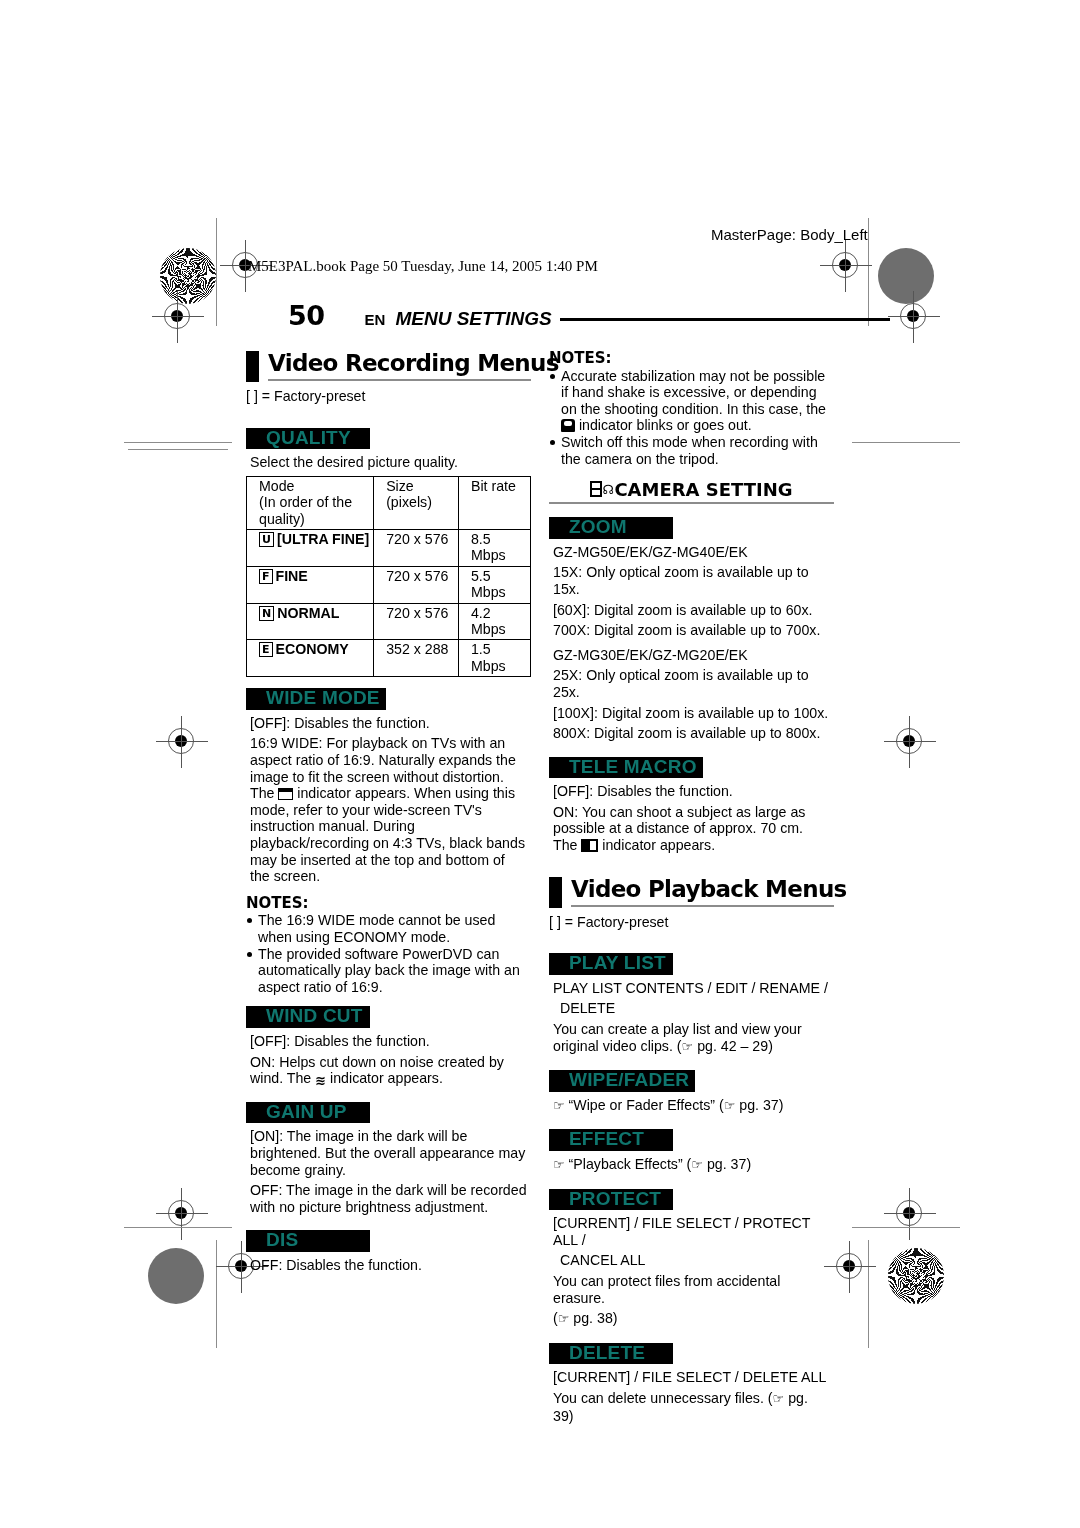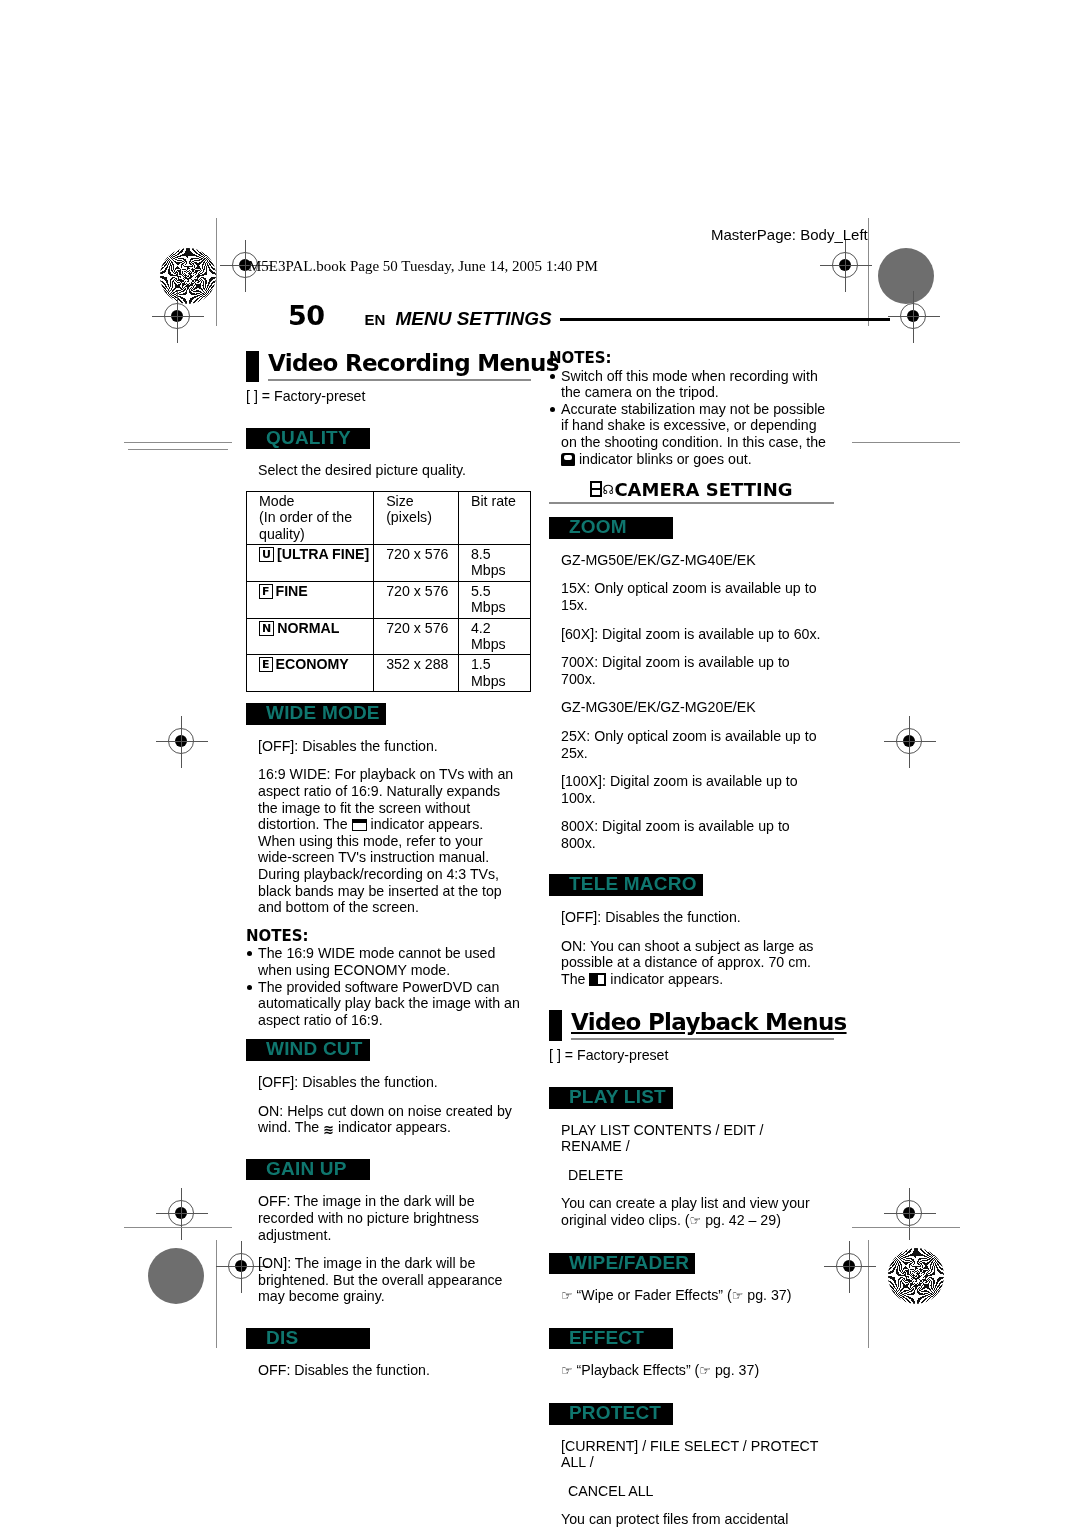--- a/index.html
+++ b/index.html
@@ -151,21 +151,21 @@
     font-weight: bold;
     font-size: 19px;
     letter-spacing: 0.2px;
     padding: 2px 6px 3px 20px;
     min-width: 124px;
     box-sizing: border-box;
     margin-top: 11px;
     margin-bottom: 1px;
   }
 
-  p.body { margin: 12px; }
+  p.body { margin: 4px; }
   p.body + p.body { margin-top: 0; }
   .bold { font-weight: normal; }
 
   .notes-h {
     font-family: "DejaVu Sans", sans-serif;
     font-weight: bold;
     font-size: 15px;
     margin-top: 10px;
     margin-bottom: 1px;
   }
@@ -435,34 +435,34 @@
   <ul class="notes">
     <li>The 16:9 WIDE mode cannot be used when using ECONOMY mode.</li>
     <li>The provided software PowerDVD can automatically play back the image with an aspect ratio of 16:9.</li>
   </ul>
 
   <div class="barlabel">WIND CUT</div>
   <p class="body"><span class="bold">[OFF]</span><span>: Disables the function.</span></p>
   <p class="body"><span class="bold">ON</span><span>: Helps cut down on noise created by wind. The </span><span class="ind ind-wind">≋</span><span> indicator appears.</span></p>
 
   <div class="barlabel">GAIN UP</div>
+  <p class="body"><span class="bold">[ON]</span><span>: The image in the dark will be brightened. But the overall appearance may become grainy.</span></p>
   <p class="body"><span class="bold">OFF</span><span>: The image in the dark will be recorded with no picture brightness adjustment.</span></p>
-  <p class="body"><span class="bold">[ON]</span><span>: The image in the dark will be brightened. But the overall appearance may become grainy.</span></p>
 
   <div class="barlabel">DIS</div>
   <p class="body"><span class="bold">OFF</span><span>: Disables the function.</span></p>
 
 </div>
 
 <div class="col right">
 
   <div class="notes-h" style="margin-top:0;">NOTES:</div>
   <ul class="notes">
+    <li><span>Accurate stabilization may not be possible if hand shake is excessive, or depending on the shooting condition. In this case, the </span><span class="ind-dis"></span><span> indicator blinks or goes out.</span></li>
     <li>Switch off this mode when recording with the camera on the tripod.</li>
-    <li><span>Accurate stabilization may not be possible if hand shake is excessive, or depending on the shooting condition. In this case, the </span><span class="ind-dis"></span><span> indicator blinks or goes out.</span></li>
   </ul>
 
   <div class="settingtitle">
     <span class="camicon">
       <span class="bodyb"></span><span class="mid"></span><span class="person">☊</span>
     </span><span>CAMERA SETTING</span>
   </div>
   <div class="settingrule"></div>
 
   <div class="barlabel">ZOOM</div>
@@ -472,21 +472,21 @@
   <p class="body"><span class="bold">700X</span><span>: Digital zoom is available up to 700x.</span></p>
   <p class="body" style="margin-top:8px;">GZ-MG30E/EK/GZ-MG20E/EK</p>
   <p class="body"><span class="bold">25X</span><span>: Only optical zoom is available up to 25x.</span></p>
   <p class="body"><span class="bold">[100X]</span><span>: Digital zoom is available up to 100x.</span></p>
   <p class="body"><span class="bold">800X</span><span>: Digital zoom is available up to 800x.</span></p>
 
   <div class="barlabel">TELE MACRO</div>
   <p class="body"><span class="bold">[OFF]</span><span>: Disables the function.</span></p>
   <p class="body"><span class="bold">ON</span><span>: You can shoot a subject as large as possible at a distance of approx. 70 cm. The </span><span class="ind-telemacro"></span><span> indicator appears.</span></p>
 
-  <div class="chapter" style="margin-top:22px;text-decoration:underline;">
+  <div class="chapter" style="margin-top:22px;">
     <span class="tab"></span>
     <div class="ctext">Video Playback Menus</div>
     <div class="crule"></div>
   </div>
 
   <div class="preset">[  ] = Factory-preset</div>
 
   <div class="barlabel">PLAY LIST</div>
   <p class="body bold">PLAY LIST CONTENTS / EDIT / RENAME /</p>
   <p class="body bold indent">DELETE</p>

